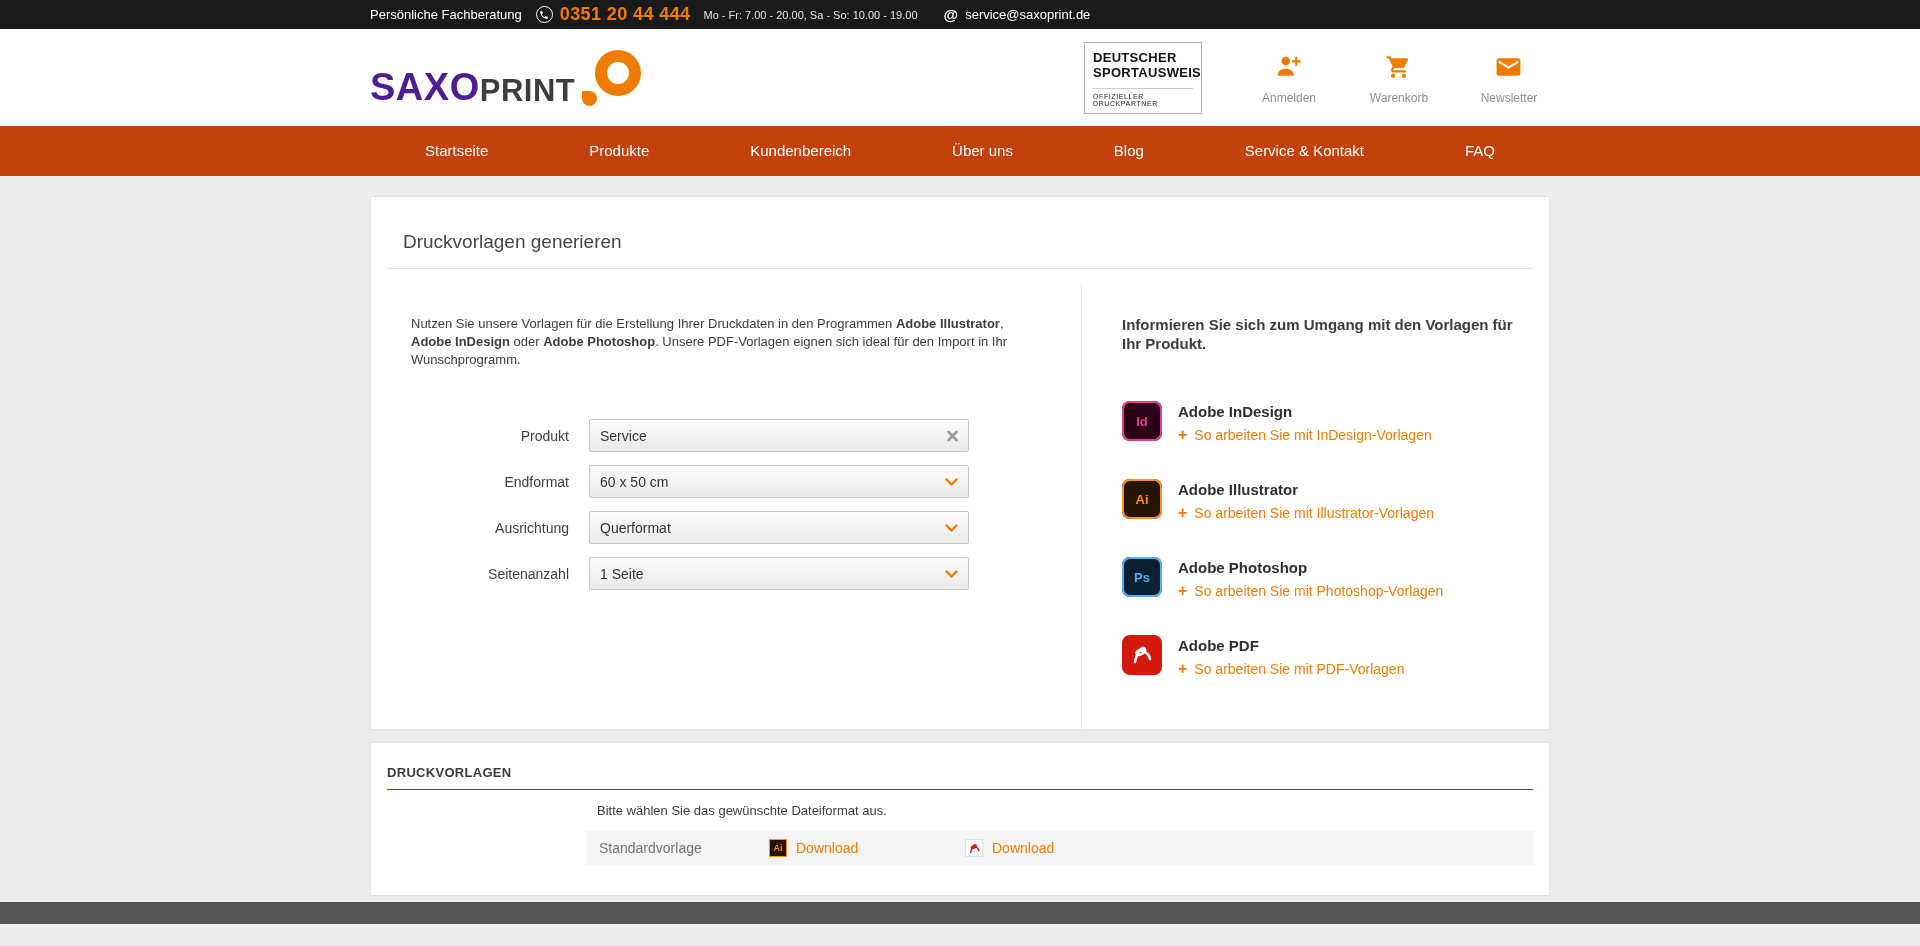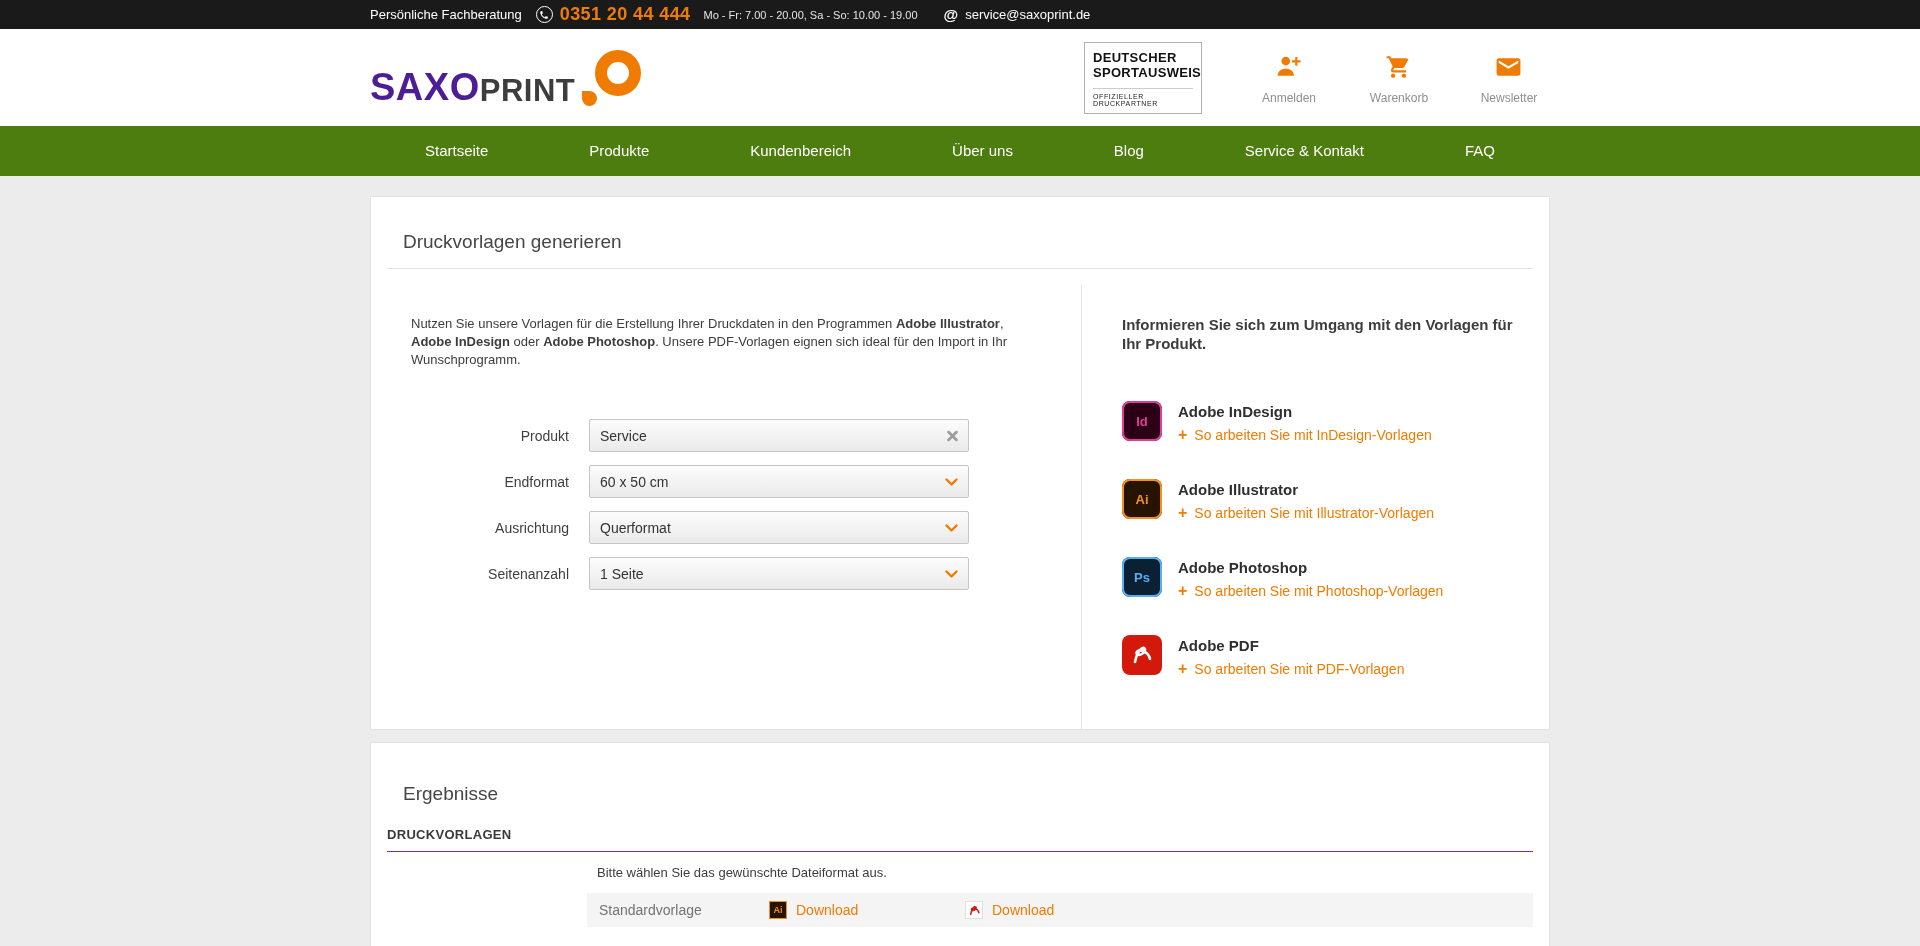--- a/index.html
+++ b/index.html
@@ -40,21 +40,21 @@
   .badge-l1 { font-size:13px; font-weight:600; color:#111; letter-spacing:.3px; }
   .badge-l2 { font-size:13px; font-weight:bold; color:#111; letter-spacing:.3px; }
   .badge-l3 { font-size:7px; color:#222; letter-spacing:.6px; margin-top:8px;
     border-top:1px solid #ccc; padding-top:4px; }
   .header-actions { display:flex; gap:28px; margin-left:46px; }
   .h-action { width:82px; display:flex; flex-direction:column; align-items:center;
     gap:7px; padding-top:4px; cursor:pointer; text-decoration:none; }
   .h-action-label { color:#8f8f8f; font-size:12px; }
 
   
-  .nav { background:#4d7c0f; height:50px; }
+  .nav { background:#c2410c; height:50px; }
   .nav-inner { display:flex; justify-content:space-between; padding:0 55px; }
   .nav-item { color:#fff; font-size:15px; line-height:50px; text-decoration:none; }
 
   
   .main { margin-top:20px; }
   .card { background:#fff; border:1px solid #e2e2e2; }
   .card-title { font-size:19px; font-weight:400; color:#464646; margin:16px;
     padding:18px 16px 15px; }
   .card-generate .card-title { border-bottom:1px solid #e4e4e4; }
   .card-split { display:flex; min-height:444px; }
@@ -290,21 +290,20 @@
                 <span class="plus">+</span>
                 <span>So arbeiten Sie mit PDF-Vorlagen</span>
               </a>
           </div>
         </div>
       </div>
     </div>
   </section>
 
   <section class="card card-results">
-    <h2 class="card-title">Ergebnisse</h2>
     <div class="section-label">DRUCKVORLAGEN</div>
     <div class="results-body">
       <p class="hint">Bitte wählen Sie das gewünschte Dateiformat aus.</p>
       <div class="result-row">
         <span class="row-name">Standardvorlage</span>
         <a class="download-group" href="#">
           <span class="dl-icon ai-small">Ai</span>
           <span class="dl-label">Download</span>
         </a>
         <a class="download-group" href="#">

